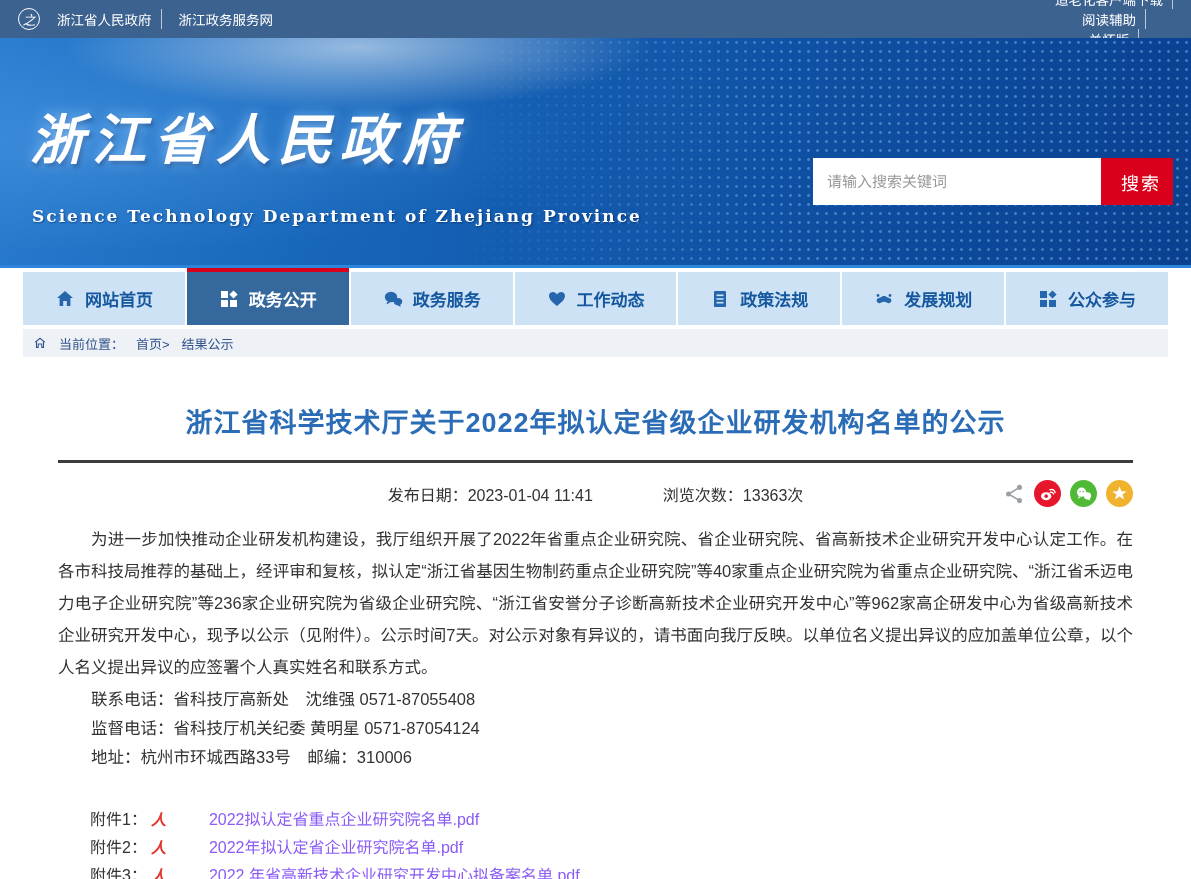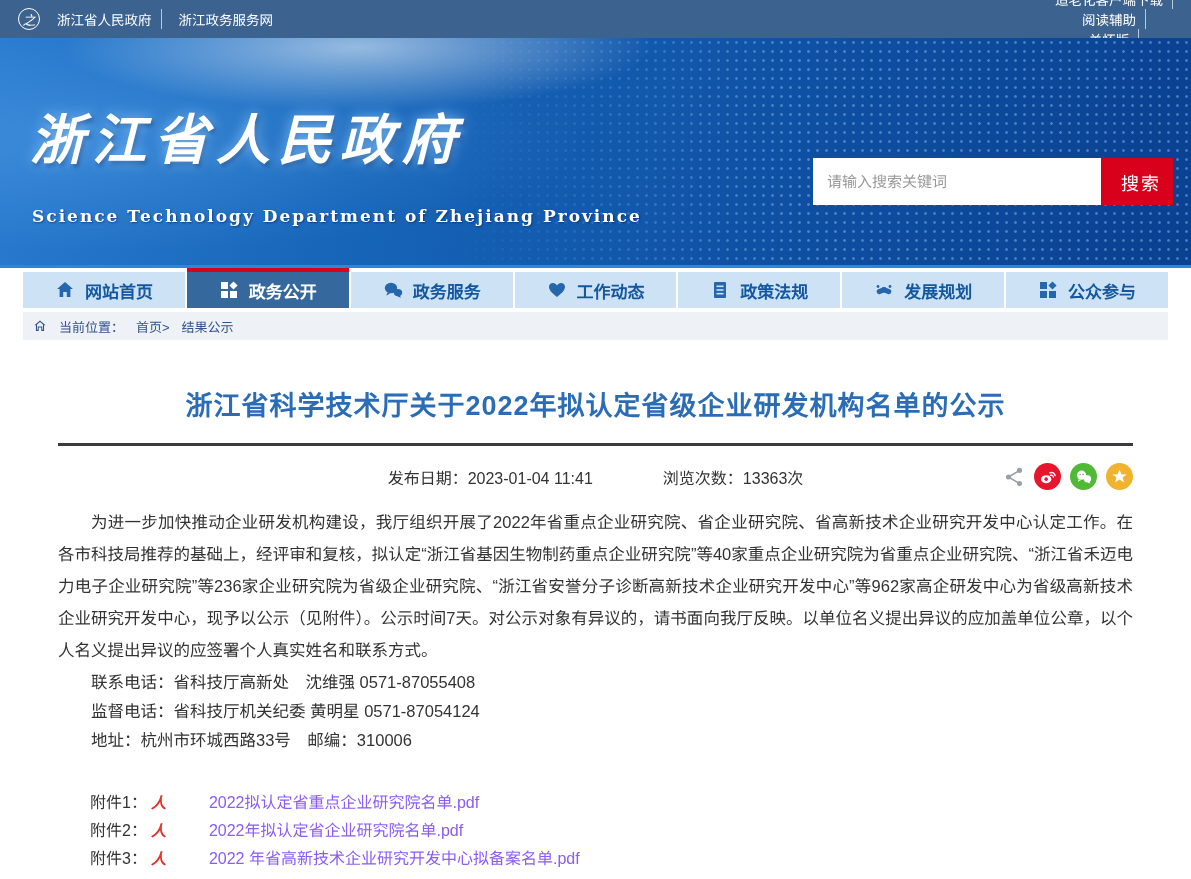--- a/index.html
+++ b/index.html
@@ -40,21 +40,21 @@
     font-family:"DejaVu Serif","Liberation Serif",serif; font-weight:bold;
     font-size:17px; letter-spacing:2px; text-shadow:1px 1px 2px rgba(0,35,90,.6); }
   .search-wrap { position:absolute; right:18px; top:120px; display:flex; width:360px; height:47px; }
   .search-input { flex:1; border:none; outline:none; padding:0 14px; font-size:15px;
     color:#b91c1c; background:#fff; }
   .search-input::placeholder { color:#999; }
   .search-btn { width:72px; background:#d9001b; color:#fff; border:none; font-size:18px;
     cursor:pointer; letter-spacing:2px;padding-left:8px; }
 
   
-  .nav { width:1145px; margin:4px auto 0; display:flex; height:36px; }
+  .nav { width:1145px; margin:4px auto 0; display:flex; height:53px; }
   .nav-item { flex:1; display:flex; align-items:center; justify-content:center; gap:10px;
     background:#cde2f5; color:#14579f; font-size:17px; font-weight:bold;
     text-decoration:none; border-right:2px solid #fff; position:relative; }
   .nav-item:last-child { border-right:none; }
   .nav-item svg { width:20px; height:20px; fill:#2566ad; }
   .nav-item.active { background:#35689d; color:#fff; }
   .nav-item.active svg { fill:#fff; }
   .nav-item.active::before { content:""; position:absolute; left:0; top:-4px; width:100%;
     height:4px; background:#d9001b; }
 

